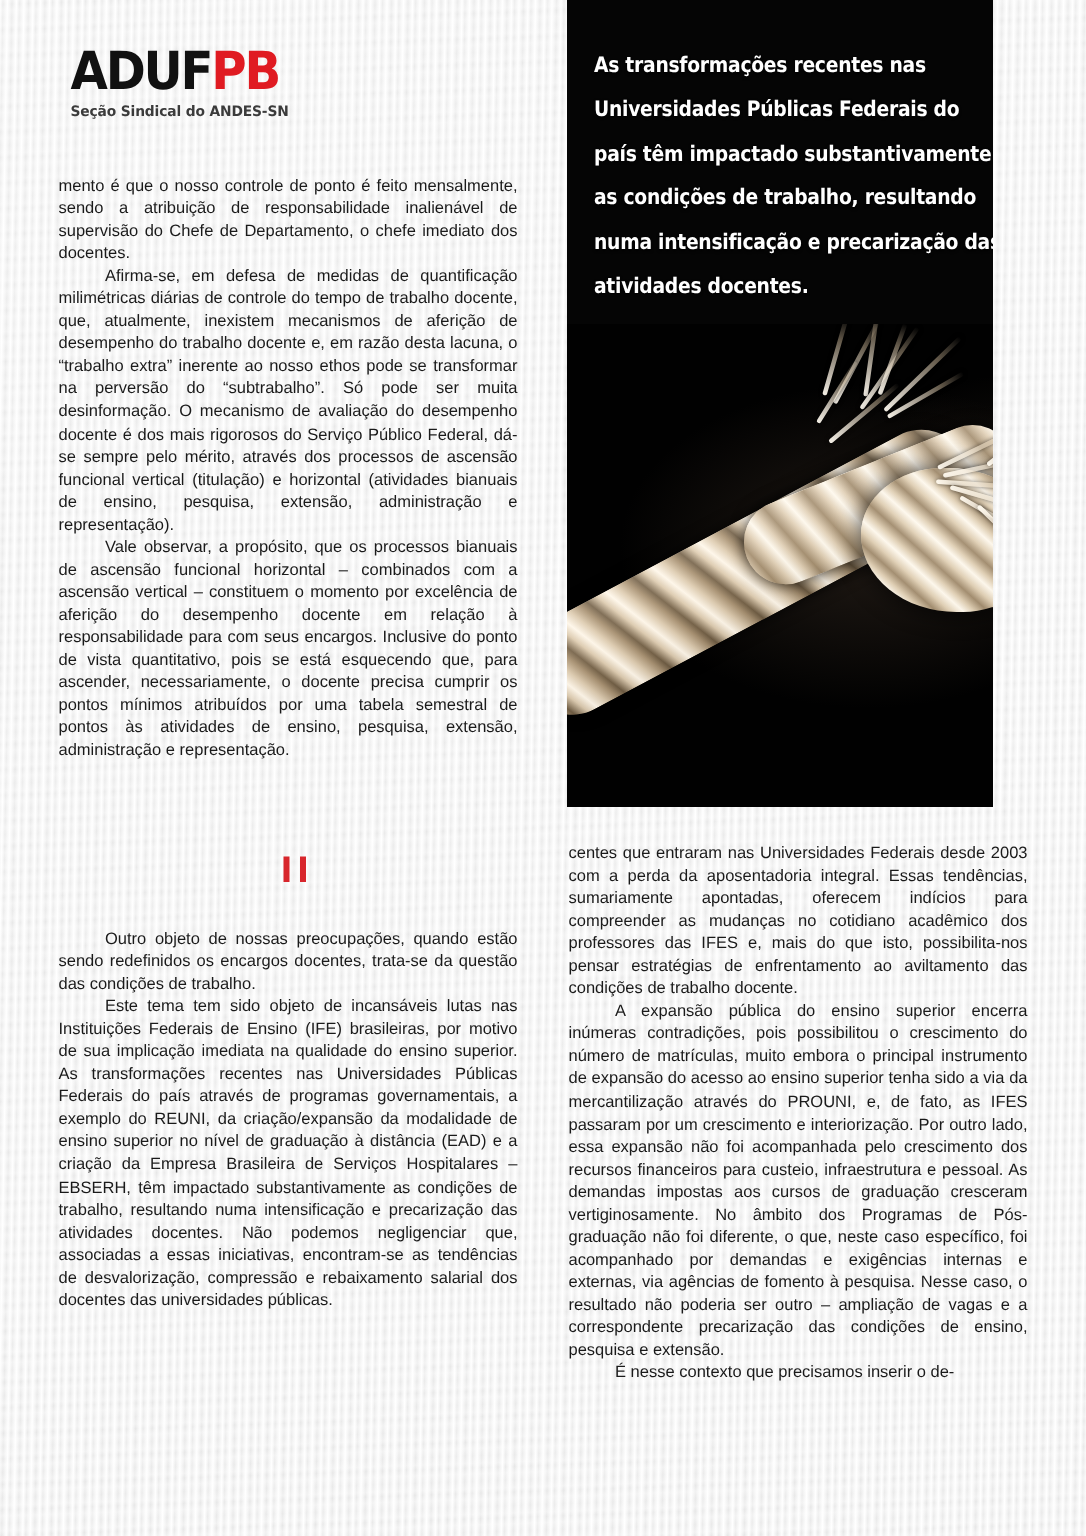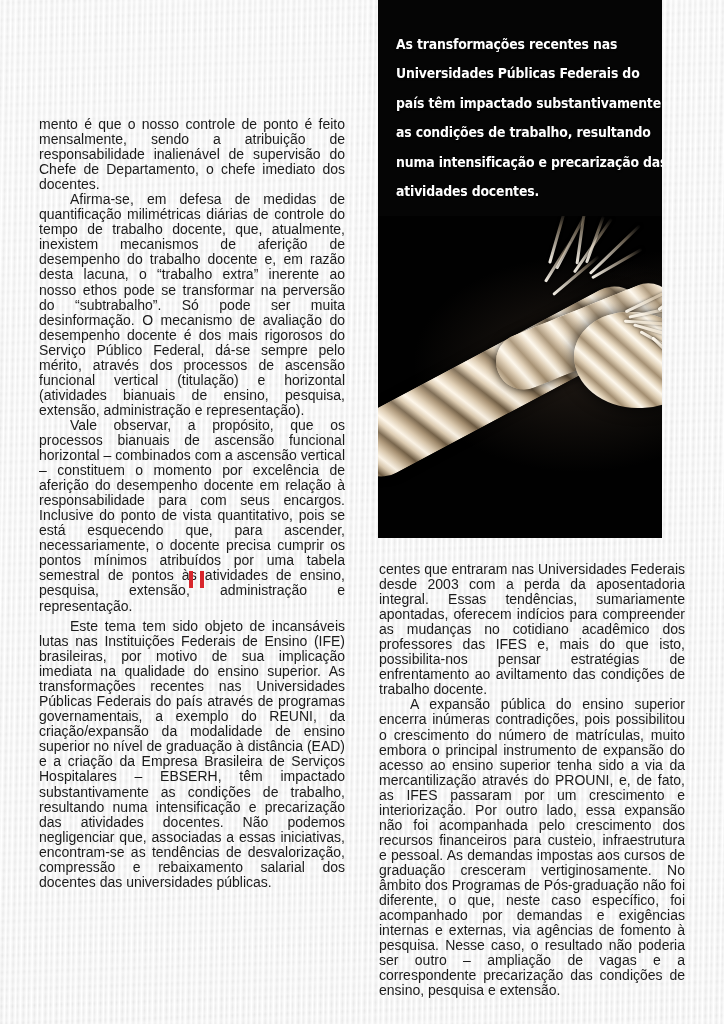--- a/index.html
+++ b/index.html
@@ -156,21 +156,21 @@
         rgba(224,208,182,0.92) 17px,
         rgba(255,250,240,0.95) 23px),
       radial-gradient(circle at 40% 38%, #fff8ec, #c9b392 60%, #6c5a3e 100%);
     box-shadow: 0 0 16px rgba(0,0,0,0.8);
   }
 
   
   .col {
     position: absolute;
     font-family: "Liberation Sans", sans-serif;
-    font-size: 14px;
+    font-size: 11px;
     line-height: 15.05px;
     color: #1a1a1a;
     text-align: justify;
     text-justify: inter-word;
     hyphens: manual;
   }
   .col-left {
     left: 39px;
     top: 117px;
     width: 306px;
@@ -274,34 +274,40 @@
         <div class="rope-fray" style="left:2px;  top:34px; width:70px; transform:rotate(4deg);"></div>
         <div class="rope-fray" style="left:10px; top:46px; width:78px; transform:rotate(16deg);"></div>
         <div class="rope-fray" style="left:14px; top:58px; width:64px; transform:rotate(30deg);"></div>
         <div class="rope-fray" style="left:22px; top:68px; width:58px; transform:rotate(44deg);"></div>
         <div class="rope-fray" style="left:30px; top:2px;  width:60px; transform:rotate(-38deg);"></div>
         <div class="rope-fray" style="left:40px; top:78px; width:50px; transform:rotate(58deg);"></div>
       </div>
     </div>
   </div>
 
+  <div class="logo">
+    <div class="logo-word"><span class="logo-aduf">ADUF</span><span class="logo-pb">PB</span></div>
+    <div class="logo-tag">Seção Sindical do ANDES-SN</div>
+  </div>
 
   <div class="col col-left">
     <p class="no-indent">mento é que o nosso controle de ponto é feito mensalmente, sendo a atribuição de responsabilidade inalienável de supervisão do Chefe de Departamento, o chefe imediato dos docentes.</p>
     <p>Afirma-se, em defesa de medidas de quantificação milimétricas diárias de controle do tempo de trabalho docente, que, atualmente, inexistem mecanismos de aferição de desempenho do trabalho docente e, em razão desta lacuna, o “trabalho extra” inerente ao nosso ethos pode se transformar na perversão do “subtrabalho”. Só pode ser muita desinformação. O mecanismo de avaliação do desempenho docente é dos mais rigorosos do Serviço Público Federal, dá-se sempre pelo mérito, através dos processos de ascensão funcional vertical (titulação) e horizontal (atividades bianuais de ensino, pesquisa, extensão, administração e representação).</p>
     <p>Vale observar, a propósito, que os processos bianuais de ascensão funcional horizontal – combinados com a ascensão vertical – constituem o momento por excelência de aferição do desempenho docente em relação à responsabilidade para com seus encargos. Inclusive do ponto de vista quantitativo, pois se está esquecendo que, para ascender, necessariamente, o docente precisa cumprir os pontos mínimos atribuídos por uma tabela semestral de pontos às atividades de ensino, pesquisa, extensão, administração e representação.</p>
   </div>
 
   <div class="divider">
     <span></span>
     <span></span>
   </div>
 
   <div class="col col-left" style="top:619px;">
+    <p>Outro objeto de nossas preocupações, quando estão sendo redefinidos os encargos docentes, trata-se da questão das condições de trabalho.</p>
     <p>Este tema tem sido objeto de incansáveis lutas nas Instituições Federais de Ensino (IFE) brasileiras, por motivo de sua implicação imediata na qualidade do ensino superior. As transformações recentes nas Universidades Públicas Federais do país através de programas governamentais, a exemplo do REUNI, da criação/expansão da modalidade de ensino superior no nível de graduação à distância (EAD) e a criação da Empresa Brasileira de Serviços Hospitalares – EBSERH, têm impactado substantivamente as condições de trabalho, resultando numa intensificação e precarização das atividades docentes. Não podemos negligenciar que, associadas a essas iniciativas, encontram-se as tendências de desvalorização, compressão e rebaixamento salarial dos docentes das universidades públicas.</p>
   </div>
 
   <div class="col col-right">
     <p class="no-indent">centes que entraram nas Universidades Federais desde 2003 com a perda da aposentadoria integral. Essas tendências, sumariamente apontadas, oferecem indícios para compreender as mudanças no cotidiano acadêmico dos professores das IFES e, mais do que isto, possibilita-nos pensar estratégias de enfrentamento ao aviltamento das condições de trabalho docente.</p>
     <p>A expansão pública do ensino superior encerra inúmeras contradições, pois possibilitou o crescimento do número de matrículas, muito embora o principal instrumento de expansão do acesso ao ensino superior tenha sido a via da mercantilização através do PROUNI, e, de fato, as IFES passaram por um crescimento e interiorização. Por outro lado, essa expansão não foi acompanhada pelo crescimento dos recursos financeiros para custeio, infraestrutura e pessoal. As demandas impostas aos cursos de graduação cresceram vertiginosamente. No âmbito dos Programas de Pós-graduação não foi diferente, o que, neste caso específico, foi acompanhado por demandas e exigências internas e externas, via agências de fomento à pesquisa. Nesse caso, o resultado não poderia ser outro – ampliação de vagas e a correspondente precarização das condições de ensino, pesquisa e extensão.</p>
+    <p>É nesse contexto que precisamos inserir o de-</p>
   </div>
 
 </div>
 
 </body></html>

